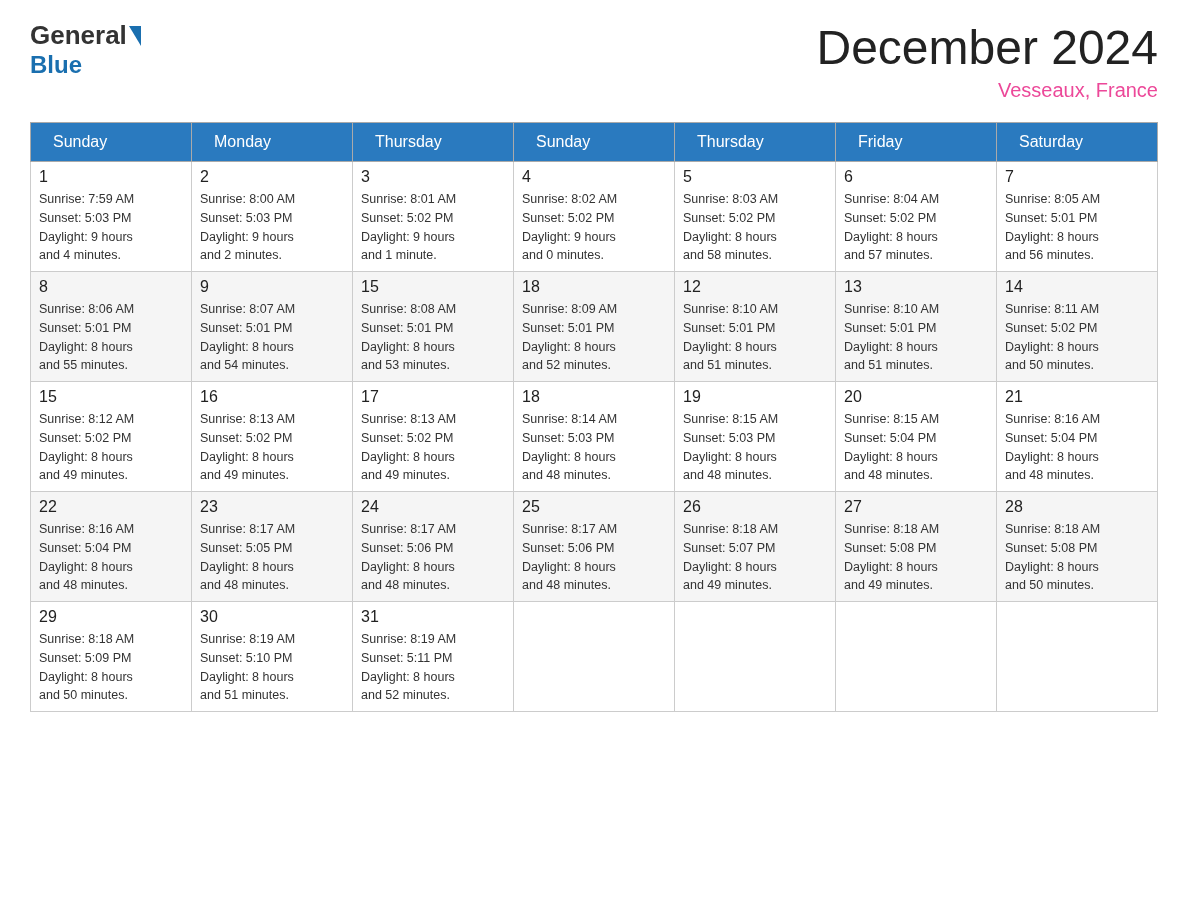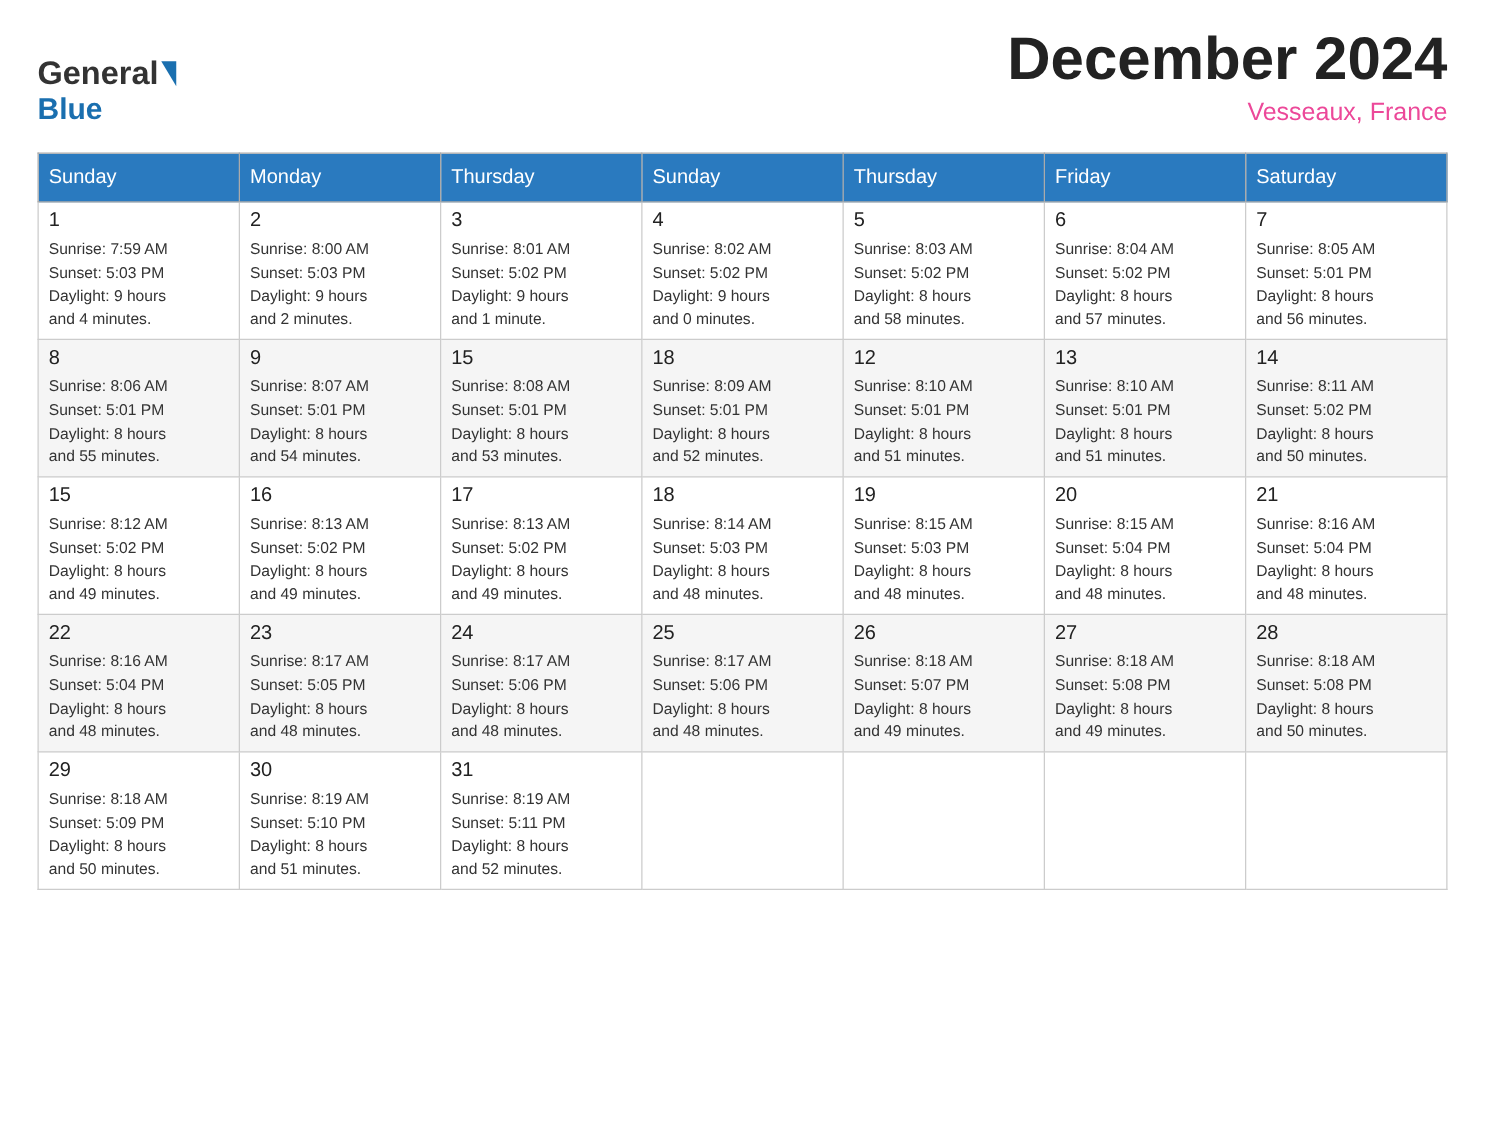--- a/index.html
+++ b/index.html
@@ -6,21 +6,21 @@
     body {
       font-family: Arial, sans-serif;
       background: #fff;
       padding: 20px 30px;
       width: 1188px;
       min-height: 918px;
     }
     .header {
       display: flex;
       justify-content: space-between;
-      align-items: flex-end;
+      align-items: flex-start;
       margin-bottom: 20px;
     }
     .logo {
       display: flex;
       flex-direction: column;
       align-items: flex-start;
     }
     .logo-text {
       display: flex;
       align-items: center;
@@ -41,38 +41,38 @@
     .logo-blue {
       color: #1a6faf;
       font-size: 24px;
       font-weight: bold;
     }
     .title-section {
       text-align: right;
     }
     .month-year {
       font-size: 48px;
-      font-weight: bold;
+      font-weight: normal;
       color: #222;
       margin-left: 39px;
     }
     .location {
       font-size: 20px;
       color: #ec4899;
       margin-top: 4px;
     }
     .calendar {
       width: 100%;
       border-collapse: collapse;
       border: 1px solid #aaa;
     }
     .calendar th {
       background-color: #2a7abf;
       color: white;
-      padding: 10px 8px;
+      padding: 10px 22px;
       text-align: left;
       font-size: 16px;
       font-weight: normal;
       border: 1px solid #aaa;
     }
     .calendar td {
       border: 1px solid #ccc;
       vertical-align: top;
       padding: 6px 8px;
       width: calc(100% / 7);

